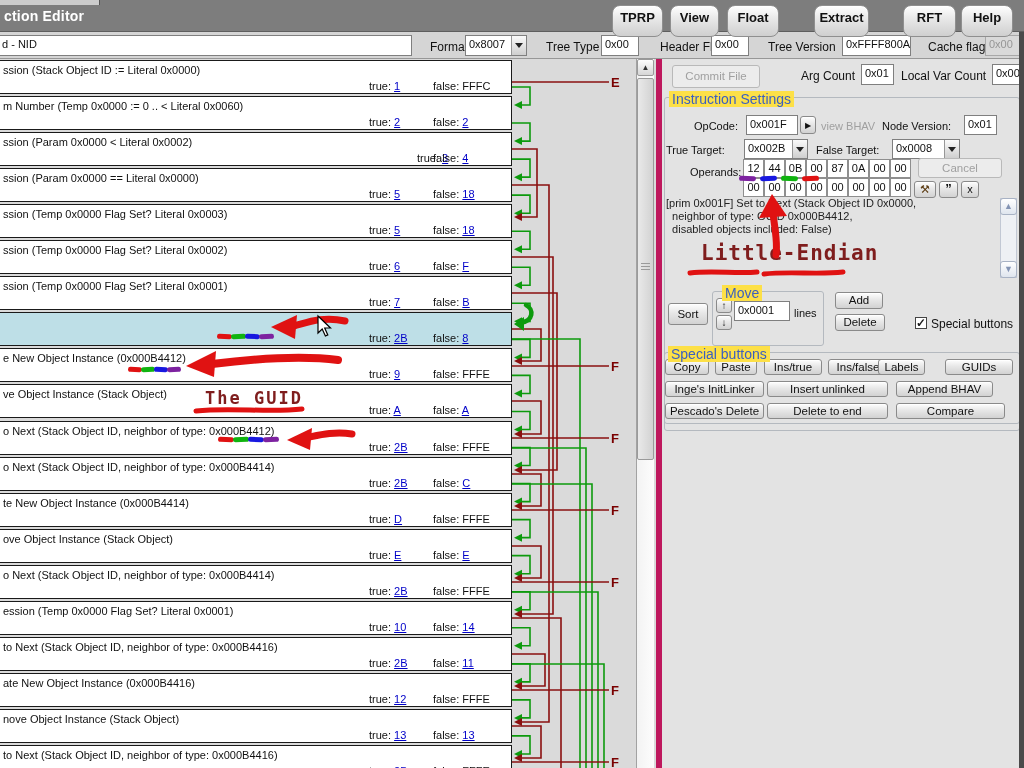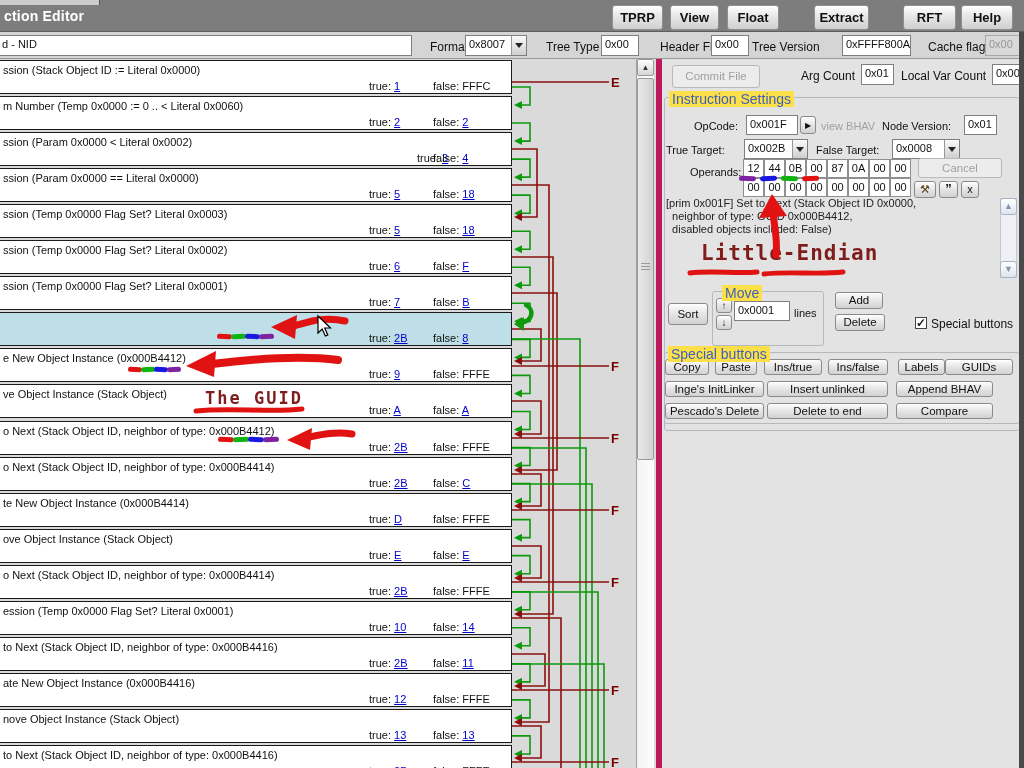--- a/index.html
+++ b/index.html
@@ -4,21 +4,21 @@
 <style>
   * { margin:0; padding:0; box-sizing:border-box; }
   html,body { width:1024px; height:768px; overflow:hidden; }
   body { font-family:"Liberation Sans",sans-serif; }
   #root { position:relative; width:1024px; height:768px; background:#dadada; overflow:hidden; }
 
   
   .titlebar { position:absolute; left:0; top:0; width:1024px; height:32px; background:#7d7d7d; border-bottom:1px solid #5e5e5e; z-index:5; }
   .tabfrag { position:absolute; left:0; top:0; width:100px; height:5px; background:#cccccc; border-right:1px solid #555; }
   .wintitle { position:absolute; left:4px; top:8px; color:#fff; font-weight:bold; font-size:14px; letter-spacing:.2px; }
-  .tbtn { position:absolute; top:5px; height:25px; background:linear-gradient(#ffffff,#e9e9e9 40%,#cfcfcf); border:1px solid #8f8f8f; border-radius:3px; font-weight:bold; font-size:13px; color:#111; text-align:center; line-height:23px; box-shadow:inset 0 1px 0 #fff; }
+  .tbtn { position:absolute; top:5px; height:32px; background:linear-gradient(#ffffff,#e9e9e9 40%,#cfcfcf); border:1px solid #8f8f8f; border-radius:8px; font-weight:bold; font-size:13px; color:#111; text-align:center; line-height:23px; box-shadow:inset 0 1px 0 #fff; }
 
   
   .toolbar2 { position:absolute; left:0; top:32px; width:1024px; height:27px; background:#d5d5d5; border-bottom:1px solid #979797; z-index:4; }
   .lbl { position:absolute; font-size:12px; color:#111; white-space:nowrap; }
   .slbl { position:absolute; font-size:11px; color:#111; white-space:nowrap; }
   .field { position:absolute; background:#fff; border:1px solid #7f7f7f; font-size:11px; color:#111; padding:2px 3px; white-space:pre; overflow:hidden; }
   .field.disabled { background:#d9d9d9; color:#969696; border-color:#a8a8a8; }
   .dd { position:absolute; background:#fff; border:1px solid #7f7f7f; font-size:11px; color:#111; }
   .dd .val { position:absolute; left:3px; top:2px; }
   .dd .chev { position:absolute; right:0; top:0; bottom:0; width:15px; background:linear-gradient(#fafafa,#cfcfcf); border-left:1px solid #979797; }
@@ -77,21 +77,21 @@
     <div class="field" style="left:-2px;top:3px;width:414px;height:21px;">d - NID</div>
     <div class="lbl" style="left:430px;top:8px;">Format</div>
     <div class="dd" style="left:465px;top:3px;width:62px;height:21px;">
       <span class="val">0x8007</span>
       <span class="chev"></span>
     </div>
     <div class="lbl" style="left:546px;top:8px;">Tree Type</div>
     <div class="field" style="left:601px;top:3px;width:38px;height:21px;">0x00</div>
     <div class="lbl" style="left:660px;top:8px;">Header Flag</div>
     <div class="field" style="left:711px;top:3px;width:38px;height:21px;">0x00</div>
-    <div class="lbl" style="left:752px;top:8px;">Tree Version</div>
+    <div class="lbl" style="left:768px;top:8px;">Tree Version</div>
     <div class="field" style="left:842px;top:3px;width:69px;height:21px;">0xFFFF800A</div>
     <div class="lbl" style="left:928px;top:8px;">Cache flags</div>
     <div class="field disabled" style="left:985px;top:3px;width:37px;height:21px;">0x00</div>
   </div>
 
   <div class="listarea" id="inst-list">
     <svg class="flow" width="124" height="709" viewBox="0 0 124 709" id="flow-svg">
         <path d="M0 28 H18 V46.05 H6" stroke="#0d9a0d" fill="none" stroke-width="1.6"></path>
         <polygon points="2,46.05 10,42.05 10,50.05" fill="#0d9a0d"></polygon>
         <path d="M0 64.05 H18 V82.1 H6" stroke="#0d9a0d" fill="none" stroke-width="1.6"></path>
@@ -340,28 +340,28 @@
 
     <div class="chk" style="left:253px;top:258px;">✓</div>
     <div class="slbl" style="left:269px;top:258px;font-size:12px;">Special buttons</div>
 
     <div class="grp" style="left:2px;top:293px;width:356px;height:72px;"></div>
     <div class="grplbl" style="left:6px;top:287px;">Special buttons</div>
     <div class="pbtn" style="left:3px;top:300px;width:44px;height:16px;line-height:14px;">Copy</div>
     <div class="pbtn" style="left:53px;top:300px;width:42px;height:16px;line-height:14px;">Paste</div>
     <div class="pbtn" style="left:102px;top:300px;width:58px;height:16px;line-height:14px;">Ins/true</div>
     <div class="pbtn" style="left:166px;top:300px;width:60px;height:16px;line-height:14px;">Ins/false</div>
-    <div class="pbtn" style="left:236px;top:300px;width:47px;height:16px;line-height:14px;">Labels</div>
+    <div class="pbtn" style="left:216px;top:300px;width:47px;height:16px;line-height:14px;">Labels</div>
     <div class="pbtn" style="left:283px;top:300px;width:68px;height:16px;line-height:14px;">GUIDs</div>
     <div class="pbtn" style="left:3px;top:322px;width:99px;height:16px;line-height:14px;">Inge's InitLinker</div>
     <div class="pbtn" style="left:105px;top:322px;width:121px;height:16px;line-height:14px;">Insert unlinked</div>
     <div class="pbtn" style="left:234px;top:322px;width:97px;height:16px;line-height:14px;">Append BHAV</div>
     <div class="pbtn" style="left:3px;top:344px;width:99px;height:16px;line-height:14px;">Pescado's Delete</div>
     <div class="pbtn" style="left:105px;top:344px;width:121px;height:16px;line-height:14px;">Delete to end</div>
-    <div class="pbtn" style="left:234px;top:344px;width:97px;height:16px;line-height:14px;">Compare</div>
+    <div class="pbtn" style="left:234px;top:344px;width:109px;height:16px;line-height:14px;">Compare</div>
   <div class="cell" style="left: 81px; top: 100px;">12</div>
       <div class="cell" style="left: 102px; top: 100px;">44</div>
       <div class="cell" style="left: 123px; top: 100px;">0B</div>
       <div class="cell" style="left: 144px; top: 100px;">00</div>
       <div class="cell" style="left: 165px; top: 100px;">87</div>
       <div class="cell" style="left: 186px; top: 100px;">0A</div>
       <div class="cell" style="left: 207px; top: 100px;">00</div>
       <div class="cell" style="left: 228px; top: 100px;">00</div>
       <div class="cell" style="left: 81px; top: 119px;">00</div>
       <div class="cell" style="left: 102px; top: 119px;">00</div>

